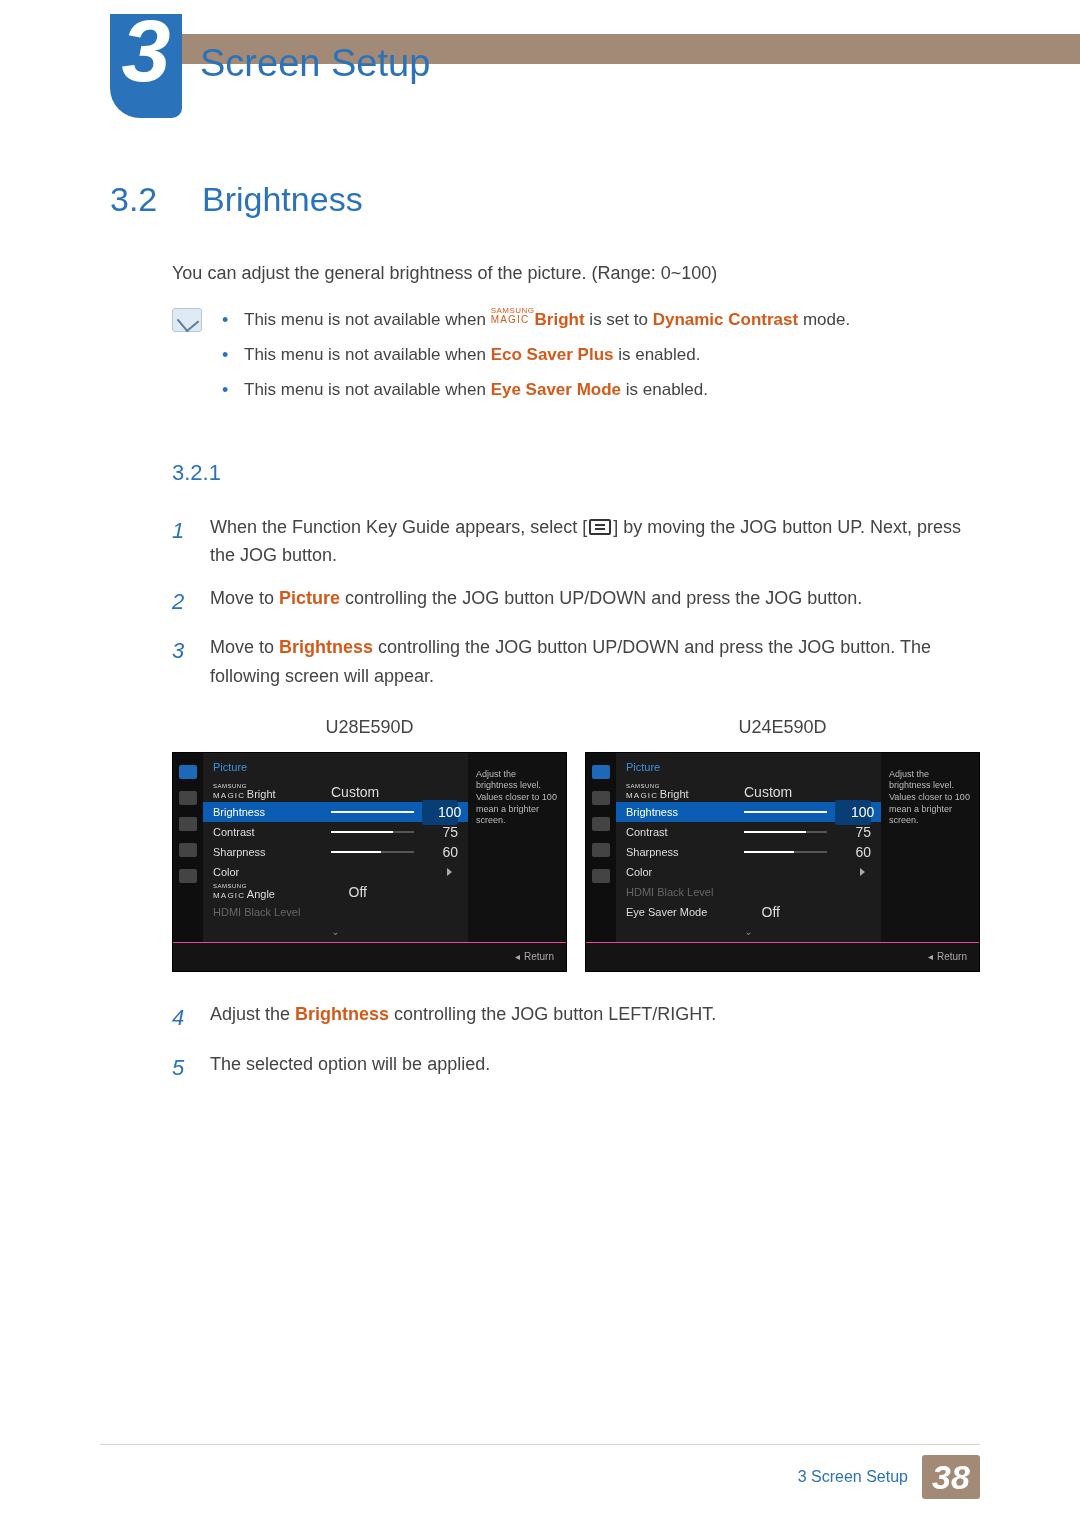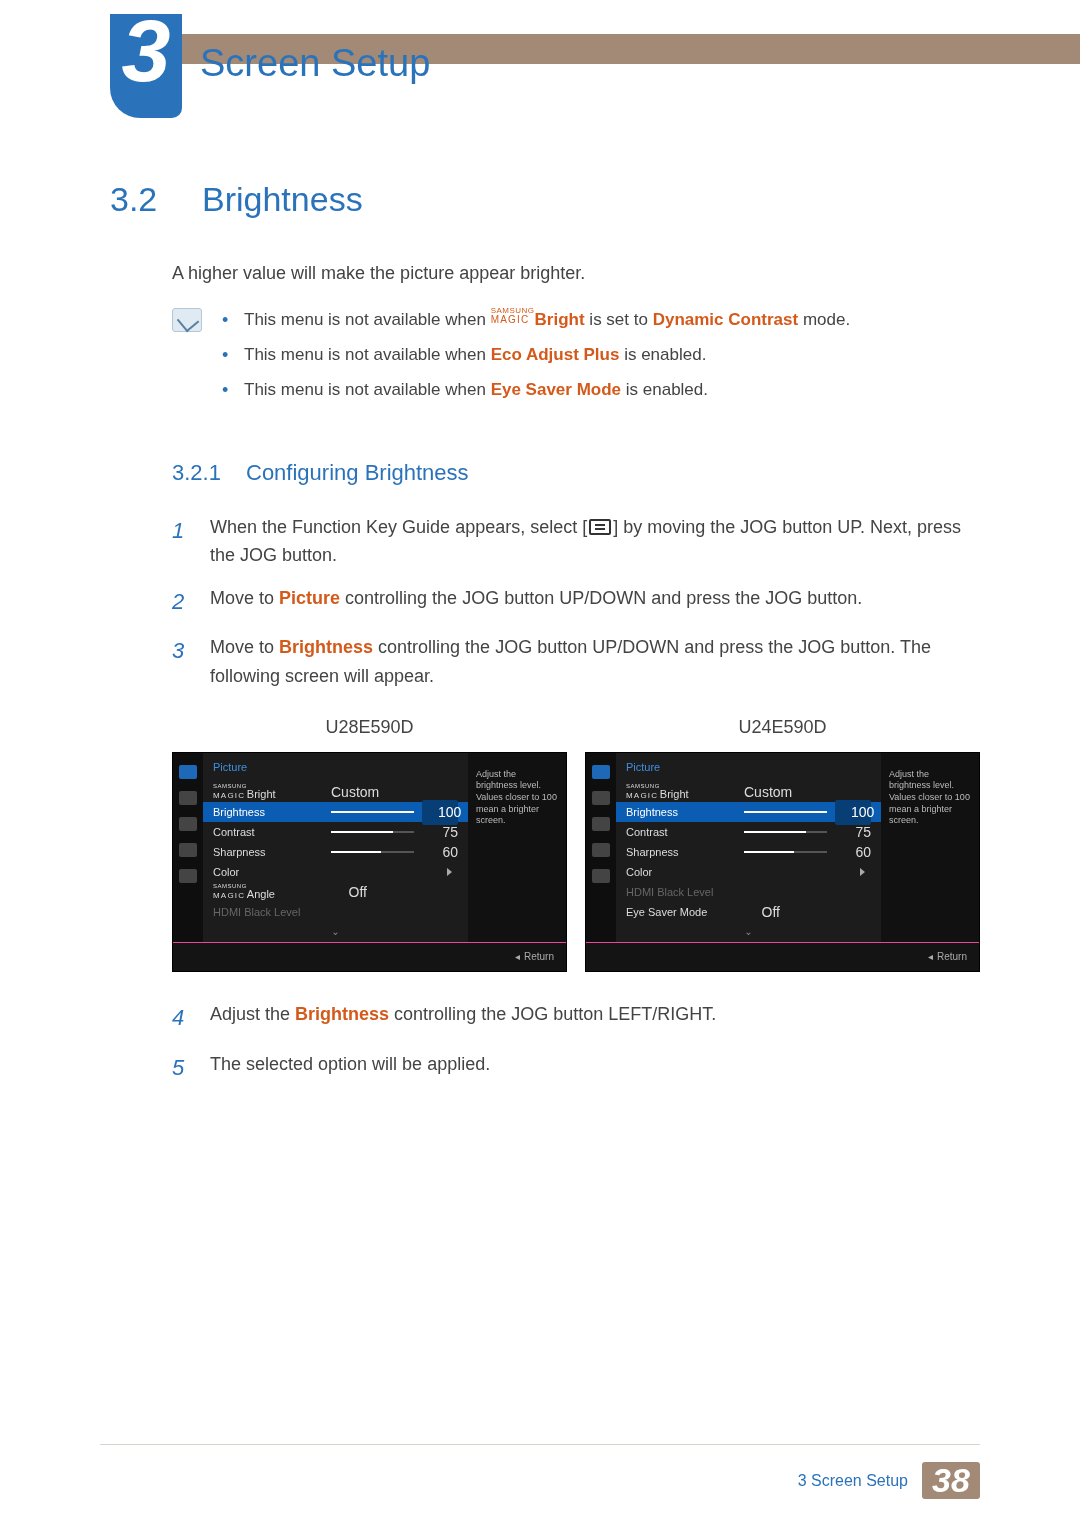--- a/index.html
+++ b/index.html
@@ -91,61 +91,60 @@
   .magic-label .m2{font-size:8px;letter-spacing:1.2px;display:block;}
   .dim{color:#666;}
   
   .page-footer{
     position:absolute; bottom:28px; left:0; right:0; display:flex; justify-content:flex-end;
     align-items:center; padding-right:100px; gap:14px;
   }
   .page-footer .ftext{ color:#2a73bb; font-size:16px;}
   .page-footer .pnum{
     background:#a38a76; color:#fff; font-size:34px; font-weight:bold;
-    width:58px; height:37px; display:flex; align-items:center; justify-content:center;
+    width:58px; height:44px; display:flex; align-items:center; justify-content:center;
     border-radius:3px; font-style:italic;
   }
   .footline{ position:absolute; bottom:82px; left:100px; right:100px; height:1px; background:#d8d4cc;}
 </style>
 </head>
 <body>
 
 <div class="brownline"></div>
 <div class="chapter-tab"></div>
 <div class="chapter-num">3</div>
 <div class="chapter-title">Screen Setup</div>
 
 <div class="content">
   <div class="sec-row">
     <div class="sec-num">3.2</div>
     <div class="sec-title">Brightness</div>
   </div>
 
   <div class="body-indent">
-    <p>A higher value will make the picture appear brighter.</p>
+    <p>You can adjust the general brightness of the picture. (Range: 0~100)</p>
 
     <div class="note-row">
       <div class="note-icon"></div>
       <ul class="note-list">
         <li>
           <span>This menu is not available when </span><span class="samsung-magic"><span class="s1">SAMSUNG</span><span class="s2">MAGIC</span></span><b class="red">Bright</b><span> is set to </span><b class="red">Dynamic Contrast</b><span> mode.</span>
         </li>
         <li>
-          <span>This menu is not available when </span><b class="red">Eco Adjust Plus</b><span> is enabled.</span>
+          <span>This menu is not available when </span><b class="red">Eco Saver Plus</b><span> is enabled.</span>
         </li>
         <li>
           <span>This menu is not available when </span><b class="red">Eye Saver Mode</b><span> is enabled.</span>
         </li>
       </ul>
     </div>
 
     <div class="subsec">
       <div class="subsec-head">
         <div class="subsec-num">3.2.1</div>
-        <div class="subsec-title">Configuring Brightness</div>
       </div>
 
       <ol class="steps">
         <li>
           <span class="stepnum">1</span>
           <span><span>When the Function Key Guide appears, select [</span><span class="menu-symbol"></span><span>] by moving the JOG button UP. Next, press the JOG button.</span></span>
         </li>
         <li>
           <span class="stepnum">2</span>
           <span><span>Move to </span><b class="red">Picture</b><span> controlling the JOG button UP/DOWN and press the JOG button.</span></span>

